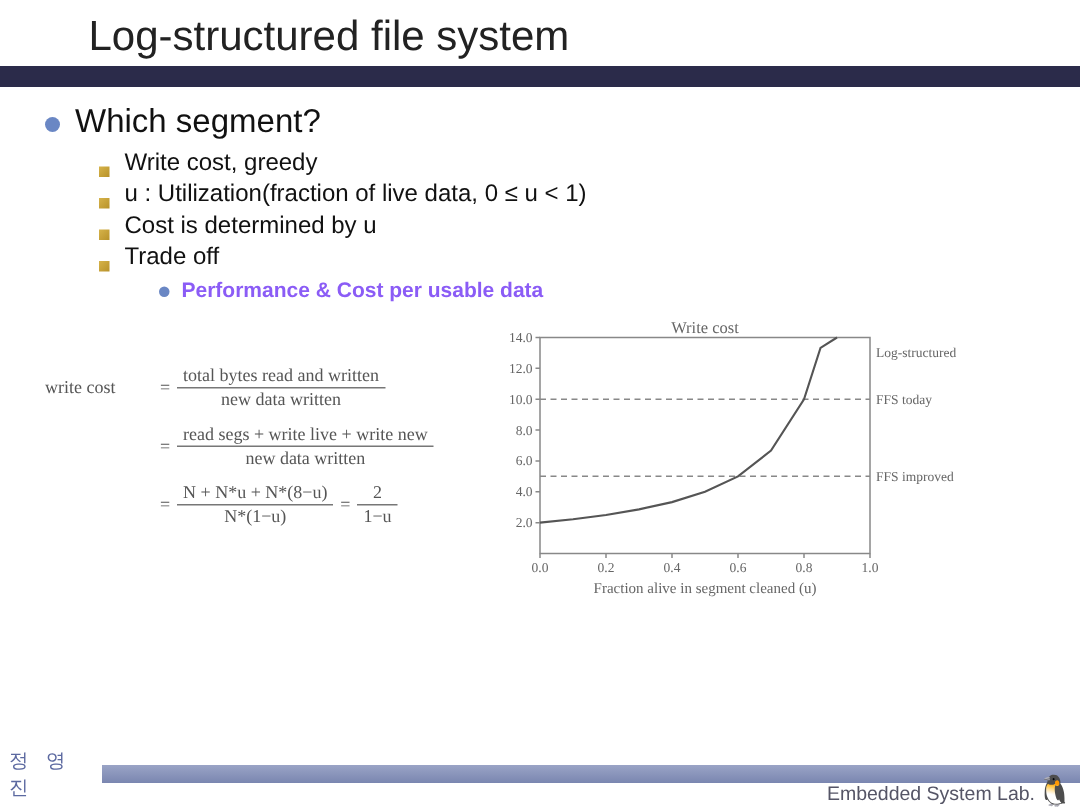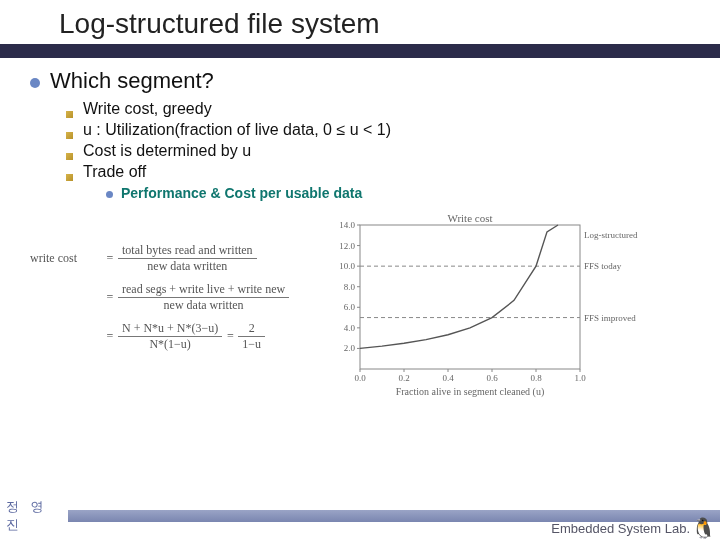--- a/index.html
+++ b/index.html
@@ -58,21 +58,21 @@
     align-items: baseline;
     margin-top: 4px;
   }
   .disc-small {
     width: 7px; height: 7px; border-radius: 50%;
     background: #6a87c4;
     margin-right: 8px;
     margin-top: 5px;
     flex-shrink: 0;
   }
-  .level3-text { font-size: 14px; font-weight: bold; color: #0f766e; }
+  .level3-text { font-size: 14px; font-weight: bold; color: #8b5cf6; }
 
   .figure-area {
     display: flex;
     align-items: flex-start;
     margin-top: 8px;
     padding: 0 12px 0 4px;
     gap: 10px;
   }
   .formula-block {
     width: 280px;
@@ -181,21 +181,21 @@
         <span class="eq">=</span>
         <span class="frac">
           <span class="num">read segs + write live + write new</span>
           <span class="den">new data written</span>
         </span>
       </div>
       <div class="row">
         <span class="lhs"></span>
         <span class="eq">=</span>
         <span class="frac">
-          <span class="num">N + N*u + N*(3−u)</span>
+          <span class="num">N + N*u + N*(8−u)</span>
           <span class="den">N*(1−u)</span>
         </span>
         <span class="eq">=</span>
         <span class="frac">
           <span class="num">2</span>
           <span class="den">1−u</span>
         </span>
       </div>
     </div>
 

